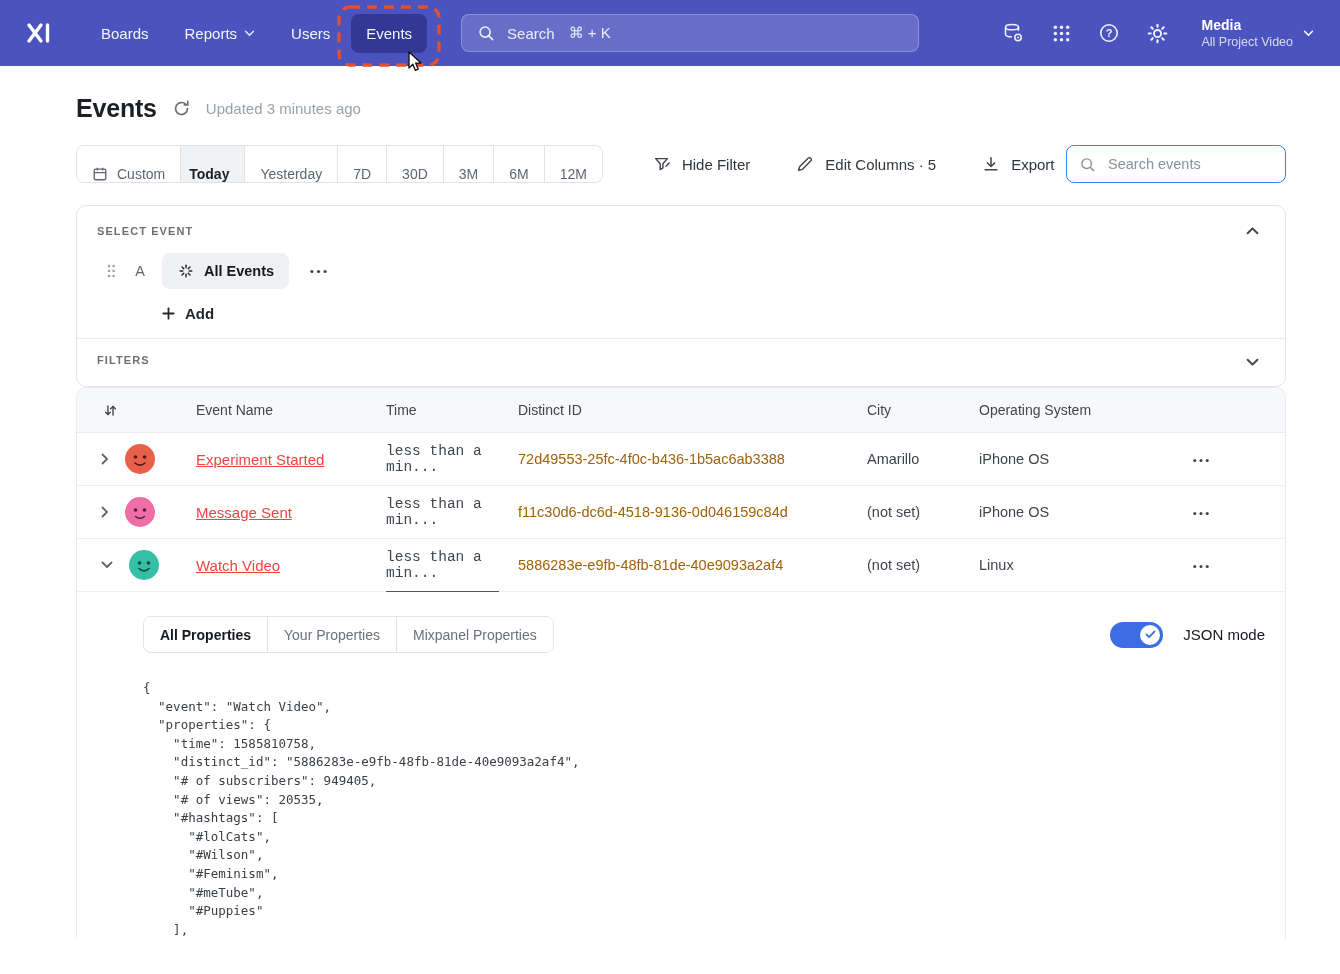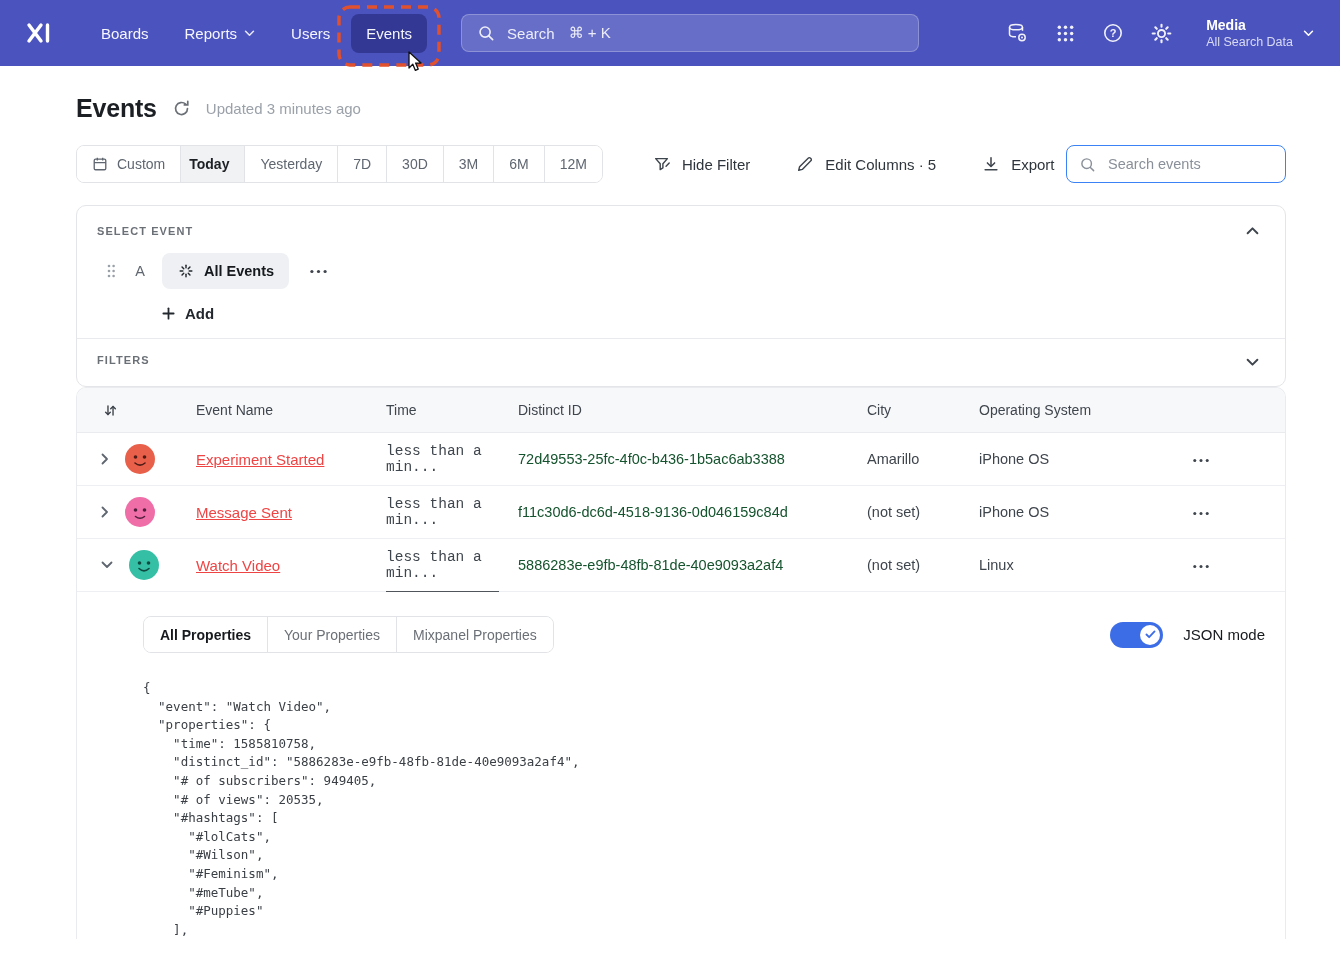--- a/index.html
+++ b/index.html
@@ -52,21 +52,21 @@
   .page-head { display:flex; align-items:center; gap:15px; margin-top:28px; }
   .page-title { font-size:25px; font-weight:700; letter-spacing:-0.2px; margin:0; }
   .refresh-btn { background:none; border:none; color:#6b7077; padding:0; }
   .updated { color:#9ba1a9; font-size:15px; }
 
   
   .toolbar { display:flex; align-items:center; margin-top:22px; }
   .seg-group { display:flex; height:38px; border:1px solid #e1e3e6; border-radius:8px; overflow:hidden; background:#fff; }
   .seg-btn {
     padding:0 15px; background:#fff; border:none; border-right:1px solid #e1e3e6;
-    font-size:14px; color:#5f6670; display:flex; align-items:center; gap:9px; white-space:nowrap;
+    font-size:14px; color:#5f6670; display:flex; align-items:flex-end; gap:9px; white-space:nowrap;
   }
   .seg-btn:last-child { border-right:none; }
   .seg-btn.selected { background:#f1f2f4; color:#1c2024; font-weight:600;padding-left:8px; }
   .toolbar-actions { display:flex; gap:46px; margin-left:50px; }
   .tool-btn {
     display:flex; align-items:center; gap:11px; background:none; border:none;
     font-size:15px; font-weight:500; color:#2f353c; padding:0;
   }
   .tool-btn .ticon { color:#3f454d; }
   .events-search {
@@ -114,21 +114,21 @@
   .thead .sort-cell { padding-left:26px; color:#3f454d; }
   .trow { height:53px; border-bottom:1px solid #edeff2; font-size:14.5px; color:#3f454d; background:#fff; }
   .cell-first { display:flex; align-items:center; gap:14px; padding-left:22px; }
   .expander { background:none; border:none; color:#5f6670; padding:2px; }
   .avatar { width:30px; height:30px; flex:none; }
   .cell-name { font-size:15px; color:#ef4444;text-decoration:underline; }
   .cell-time { position:relative; height:100%; display:flex; align-items:center;font-family:Liberation Mono, monospace; }
   .trow.expanded .cell-time::after {
     content:""; position:absolute; left:0; bottom:-1px; width:113px; border-bottom:1px solid #50555c;
   }
-  .cell-link { color:#14532d; text-decoration:none; font-size:14.5px; }
+  .cell-link { color:#a16207; text-decoration:none; font-size:14.5px; }
   .cell-actions { padding-left:0; }
 
   
   .detail { background:#fff; padding:24px 20px 0 66px; }
   .detail-head { display:flex; align-items:center; justify-content:space-between; }
   .tabs { display:inline-flex; height:37px; border:1px solid #e1e3e6; border-radius:8px; overflow:hidden; background:#fff; }
   .tab { padding:0 16px; display:flex; align-items:center; background:#fff; border:none; border-right:1px solid #e1e3e6; font-size:14px; color:#6b7077; white-space:nowrap; }
   .tab:last-child { border-right:none; }
   .tab.active { font-weight:700; color:#16191d; }
   .json-mode { display:flex; align-items:center; gap:20px; }
@@ -237,21 +237,21 @@
           <line x1="4.1" y1="4.1" x2="5.5" y2="5.5"></line>
             <line x1="14.5" y1="14.5" x2="15.9" y2="15.9"></line>
           <line x1="15.9" y1="4.1" x2="14.5" y2="5.5"></line>
             <line x1="4.1" y1="15.9" x2="5.5" y2="14.5"></line>
         </g>
       </svg>
     </button>
     <div class="project-switch">
       <div>
         <div class="project-name">Media</div>
-        <div class="project-sub">All Search Data</div>
+        <div class="project-sub">All Project Video</div>
       </div>
       <span>
         <svg viewBox="0 0 12 8" width="11" height="7">
             <path d="M1.5 1.5 L6 6 L10.5 1.5" fill="none" stroke="#ffffff" stroke-width="1.8" stroke-linecap="round" stroke-linejoin="round"></path>
           </svg>
       </span>
     </div>
   </div>
 </header>
 

